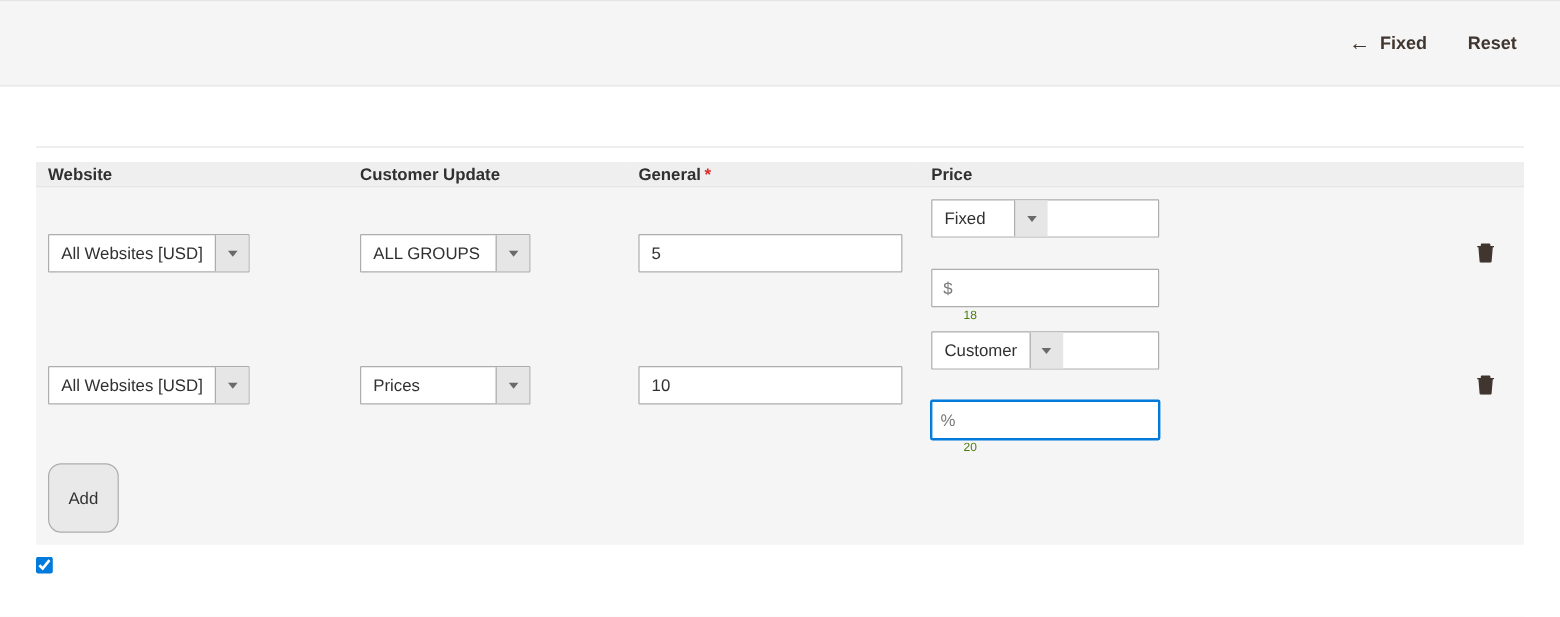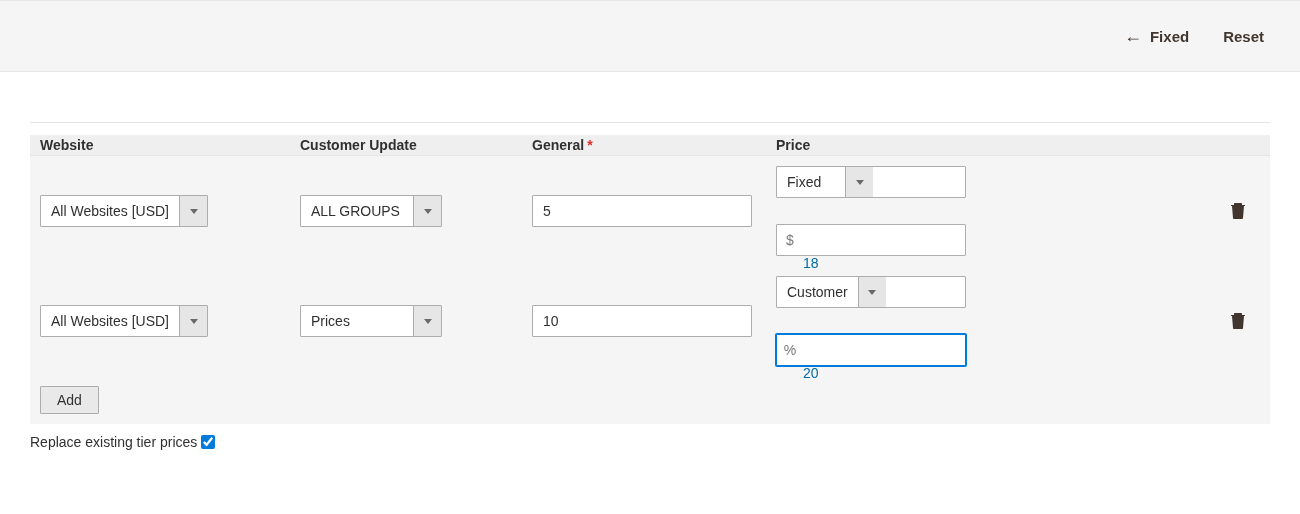--- a/index.html
+++ b/index.html
@@ -164,45 +164,45 @@
     text-align: center;
     color: #7a7a7a;
     font-size: 14px;
     flex-shrink: 0;
   }
   .price-input-wrap input {
     border: none;
     outline: none;
     height: 100%;
     width: 100%;
-    font-size: 14px;
-    color: #0369a1;
+    font-size: 10px;
+    color: #4d7c0f;
     background: transparent;
     margin-top: 46px;
   }
 
   .trash-cell { text-align: right; width: 60px; padding-right: 20px !important; }
   .trash-btn {
     background: transparent;
     border: none;
     cursor: pointer;
     color: #41362f;
     padding: 4px;
   }
   .trash-btn svg { width: 16px; height: 18px; fill: #41362f; }
 
   .add-row td { padding: 12px 10px 16px 10px; }
   .btn-add {
     background: #e9e9e9;
     border: 1px solid #adadad;
     color: #333;
     font-size: 14px;
-    padding: 5px 16px;
-    cursor: pointer;
-    border-radius: 1px;
+    padding: 20px 16px;
+    cursor: pointer;
+    border-radius: 11px;
   }
 
   .replace-row {
     margin-top: 10px;
     display: flex;
     align-items: center;
     gap: 4px;
     color: #303030;
     font-size: 14px;
   }
@@ -319,16 +319,15 @@
         <td colspan="5">
           <button class="btn-add">
             <span>Add</span>
           </button>
         </td>
       </tr>
     </tbody>
   </table>
 
   <div class="replace-row">
-    <span>Replace existing tier prices</span>
     <input type="checkbox" id="replace-cb" checked="" style="">
   </div>
 </div>
 
 </body></html>

